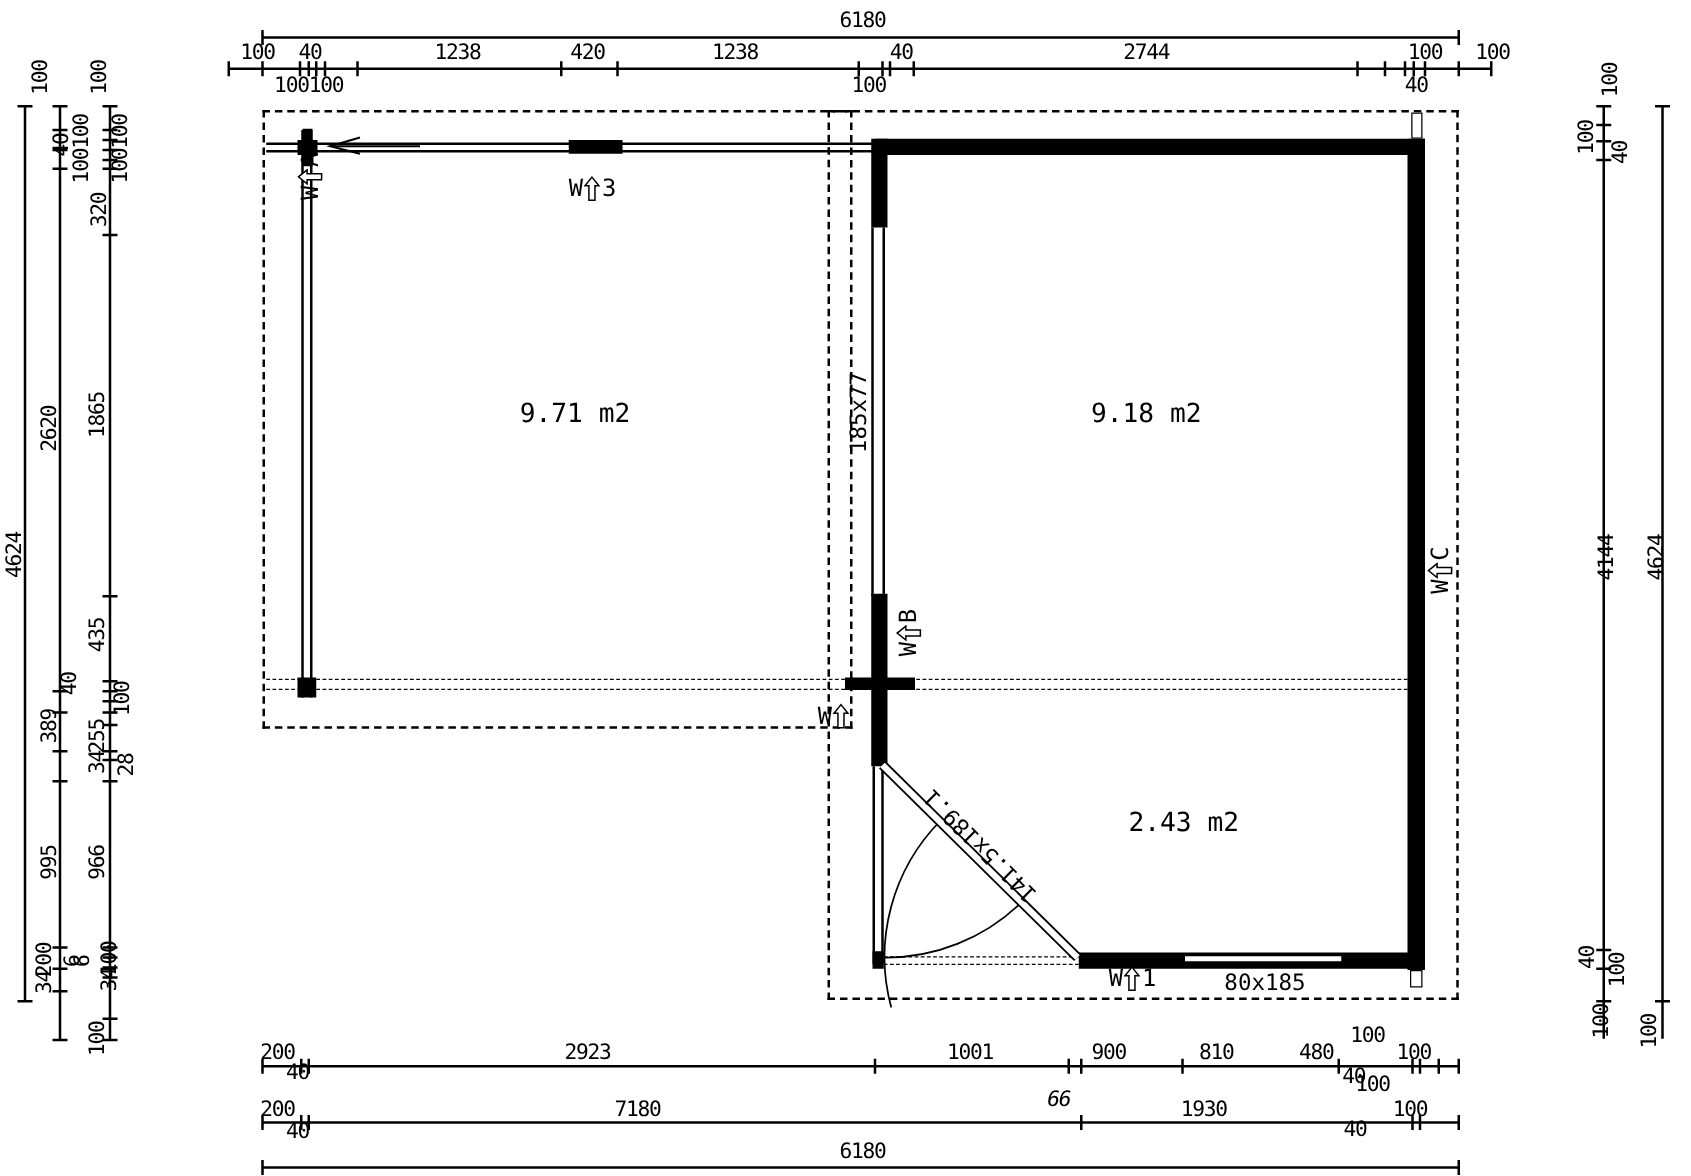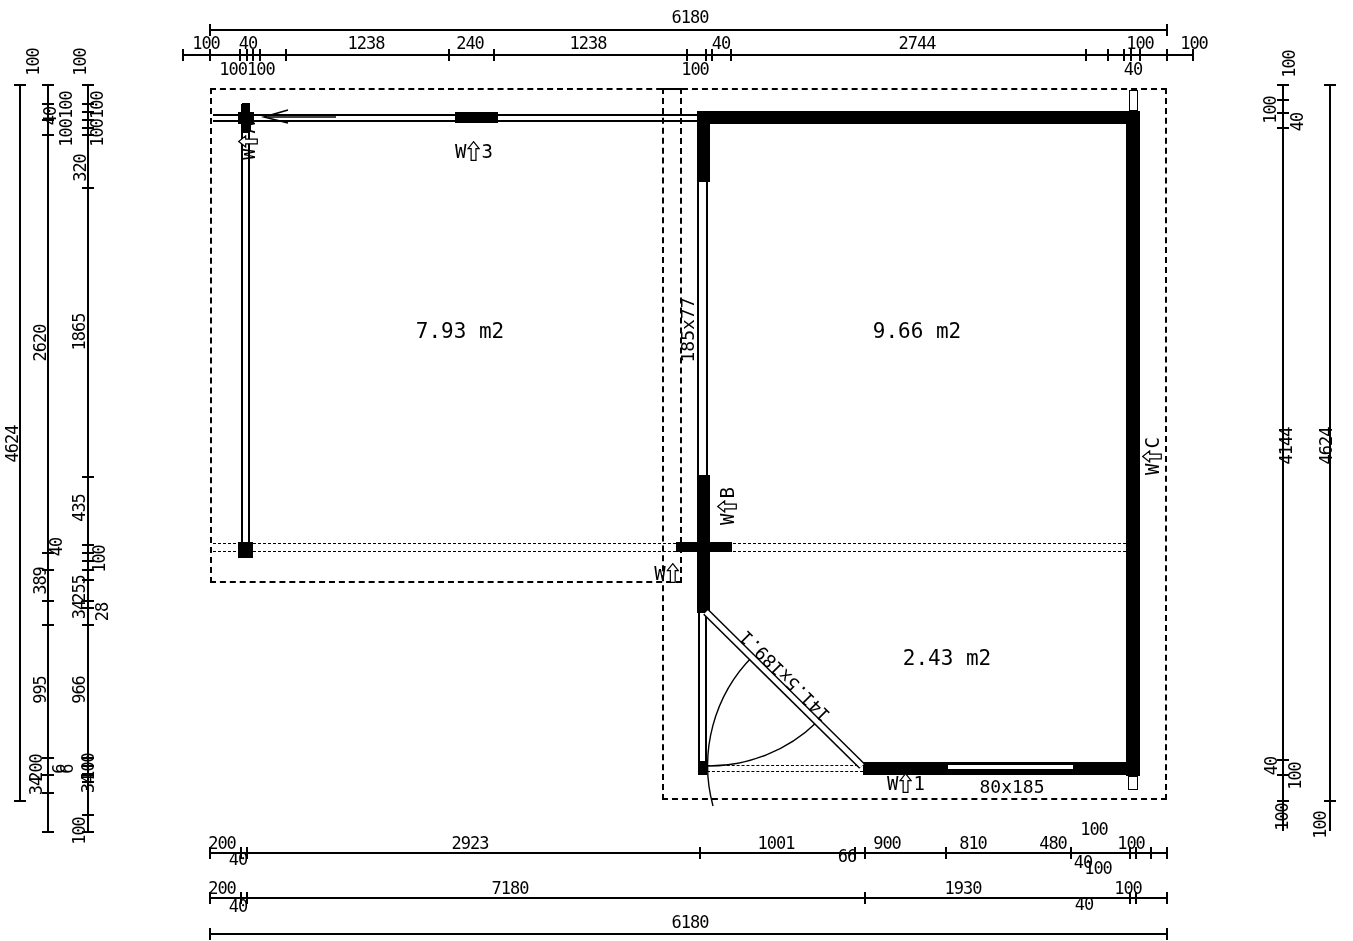--- a/index.html
+++ b/index.html
@@ -157,48 +157,48 @@
 
   <svg class="overlay" width="1353" height="941">
     <path class="arc" d="M707 766 A155 155 0 0 0 817 722"></path>
     <path class="arc" d="M753 656 A155 155 0 0 0 713 806"></path>
     <path d="M706 612 L862 766" stroke="#000" stroke-width="8"></path>
     <path d="M706 612 L862 766" stroke="#fff" stroke-width="5"></path>
     <path d="M336 117 H268" stroke="#000" stroke-width="1.6"></path>
     <path d="M288 110 L264 117 L288 123" fill="none" stroke="#000" stroke-width="1.6"></path>
   </svg>
 
-  <div class="room" style="left:460px;top:331px">7.93 m2</div>
-  <div class="room" style="left:917px;top:331px">9.66 m2</div>
+  <div class="room" style="left:460px;top:331px">9.71 m2</div>
+  <div class="room" style="left:917px;top:331px">9.18 m2</div>
   <div class="room" style="left:947px;top:658px">2.43 m2</div>
 
   <div id="gen">
       <span class="dim" style="position: absolute; left: 690px; top: 17px; transform: translate(-50%, -50%);">6180</span>
       <span class="dim" style="position: absolute; left: 206px; top: 43px; transform: translate(-50%, -50%);">100</span>
       <span class="dim" style="position: absolute; left: 248px; top: 43px; transform: translate(-50%, -50%);">40</span>
       <span class="dim" style="position: absolute; left: 366px; top: 43px; transform: translate(-50%, -50%);">1238</span>
-      <span class="dim" style="position: absolute; left: 470px; top: 43px; transform: translate(-50%, -50%);">240</span>
+      <span class="dim" style="position: absolute; left: 470px; top: 43px; transform: translate(-50%, -50%);">420</span>
       <span class="dim" style="position: absolute; left: 588px; top: 43px; transform: translate(-50%, -50%);">1238</span>
       <span class="dim" style="position: absolute; left: 721px; top: 43px; transform: translate(-50%, -50%);">40</span>
       <span class="dim" style="position: absolute; left: 917px; top: 43px; transform: translate(-50%, -50%);">2744</span>
       <span class="dim" style="position: absolute; left: 1140px; top: 43px; transform: translate(-50%, -50%);">100</span>
       <span class="dim" style="position: absolute; left: 1194px; top: 43px; transform: translate(-50%, -50%);">100</span>
       <span class="dim" style="position: absolute; left: 247px; top: 69px; transform: translate(-50%, -50%);">100100</span>
       <span class="dim" style="position: absolute; left: 695px; top: 69px; transform: translate(-50%, -50%);">100</span>
       <span class="dim" style="position: absolute; left: 1133px; top: 69px; transform: translate(-50%, -50%);">40</span>
       <span class="dim" style="position: absolute; left: 222px; top: 843px; transform: translate(-50%, -50%);">200</span>
       <span class="dim" style="position: absolute; left: 470px; top: 843px; transform: translate(-50%, -50%);">2923</span>
       <span class="dim" style="position: absolute; left: 776px; top: 843px; transform: translate(-50%, -50%);">1001</span>
       <span class="dim" style="position: absolute; left: 887px; top: 843px; transform: translate(-50%, -50%);">900</span>
       <span class="dim" style="position: absolute; left: 973px; top: 843px; transform: translate(-50%, -50%);">810</span>
       <span class="dim" style="position: absolute; left: 1053px; top: 843px; transform: translate(-50%, -50%);">480</span>
       <span class="dim" style="position: absolute; left: 1094px; top: 829px; transform: translate(-50%, -50%);">100</span>
       <span class="dim" style="position: absolute; left: 1131px; top: 843px; transform: translate(-50%, -50%);">100</span>
       <span class="dim" style="position: absolute; left: 238px; top: 859px; transform: translate(-50%, -50%);">40</span>
-      <span class="dim" style="position: absolute; left: 847px; top: 856px; transform: translate(-50%, -50%);">66</span>
+      <span class="dim" style="position: absolute; left: 847px; top: 880px; transform: translate(-50%, -50%); font-style: italic;">66</span>
       <span class="dim" style="position: absolute; left: 1083px; top: 862px; transform: translate(-50%, -50%);">40</span>
       <span class="dim" style="position: absolute; left: 1098px; top: 868px; transform: translate(-50%, -50%);">100</span>
       <span class="dim" style="position: absolute; left: 222px; top: 888px; transform: translate(-50%, -50%);">200</span>
       <span class="dim" style="position: absolute; left: 510px; top: 888px; transform: translate(-50%, -50%);">7180</span>
       <span class="dim" style="position: absolute; left: 963px; top: 888px; transform: translate(-50%, -50%);">1930</span>
       <span class="dim" style="position: absolute; left: 1128px; top: 888px; transform: translate(-50%, -50%);">100</span>
       <span class="dim" style="position: absolute; left: 238px; top: 906px; transform: translate(-50%, -50%);">40</span>
       <span class="dim" style="position: absolute; left: 1084px; top: 904px; transform: translate(-50%, -50%);">40</span>
       <span class="dim" style="position: absolute; left: 690px; top: 922px; transform: translate(-50%, -50%);">6180</span>
       <span class="dim" style="position: absolute; left: 33px; top: 62px; transform: translate(-50%, -50%) rotate(-90deg);">100</span>

